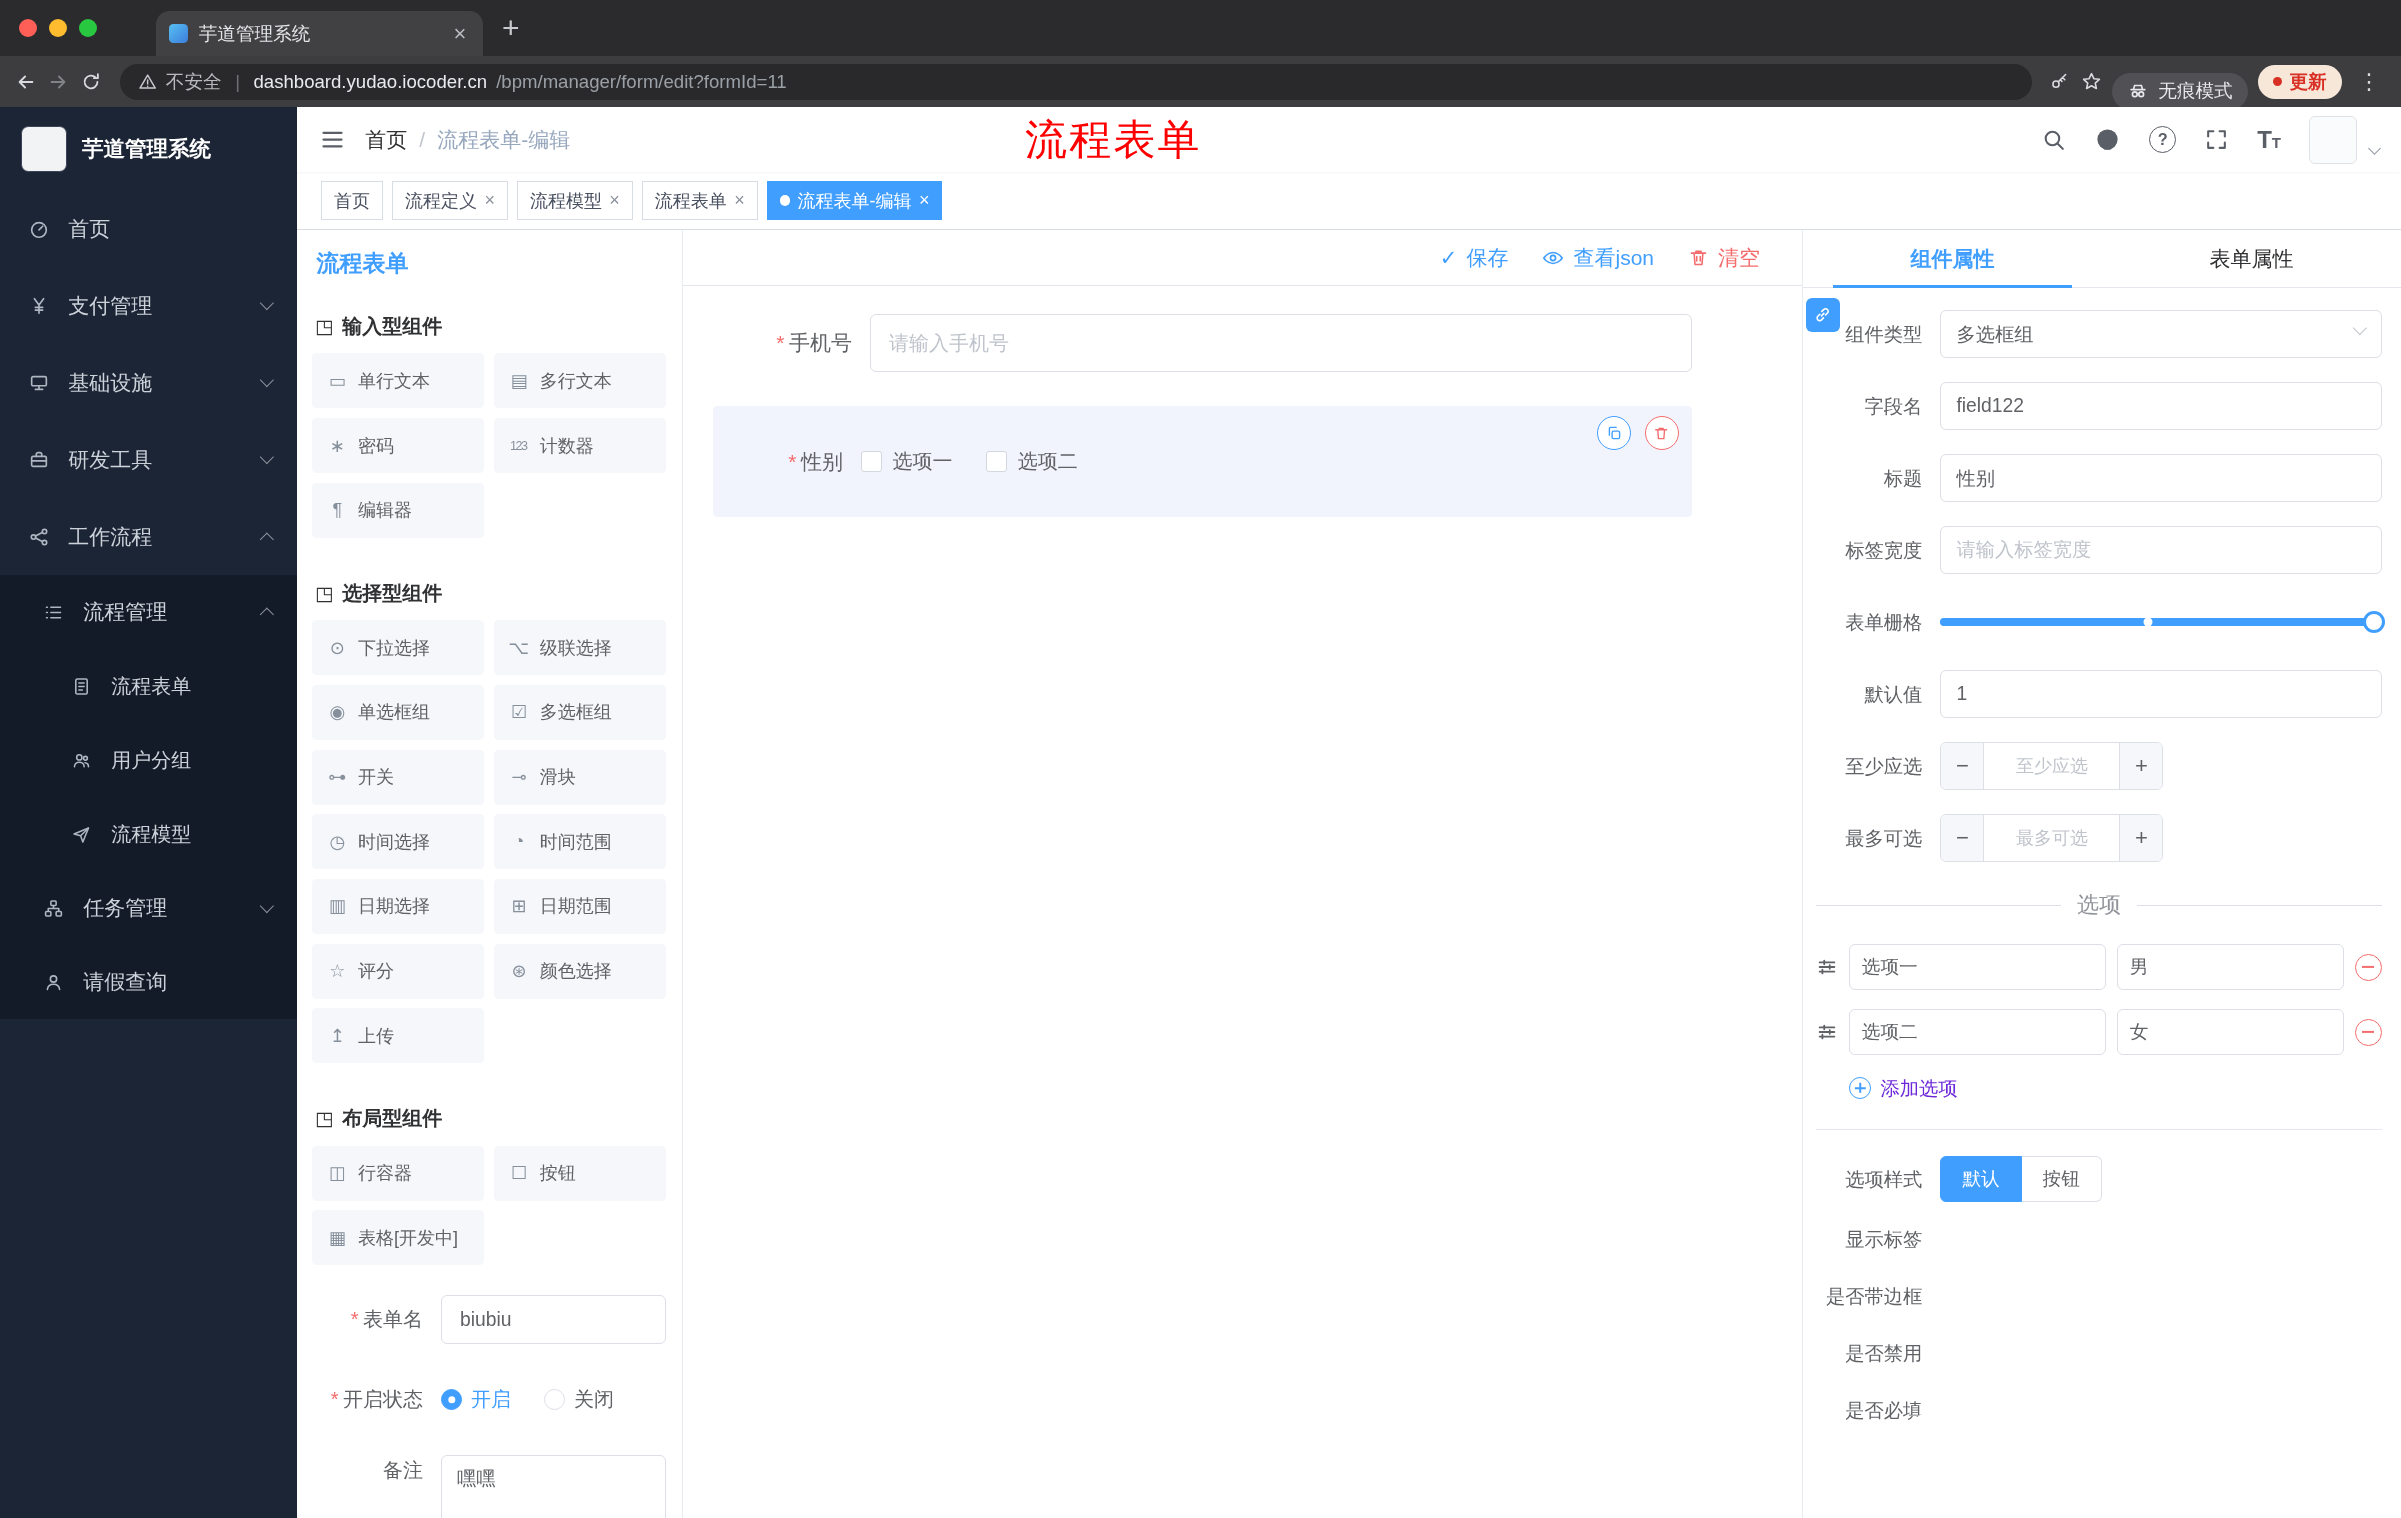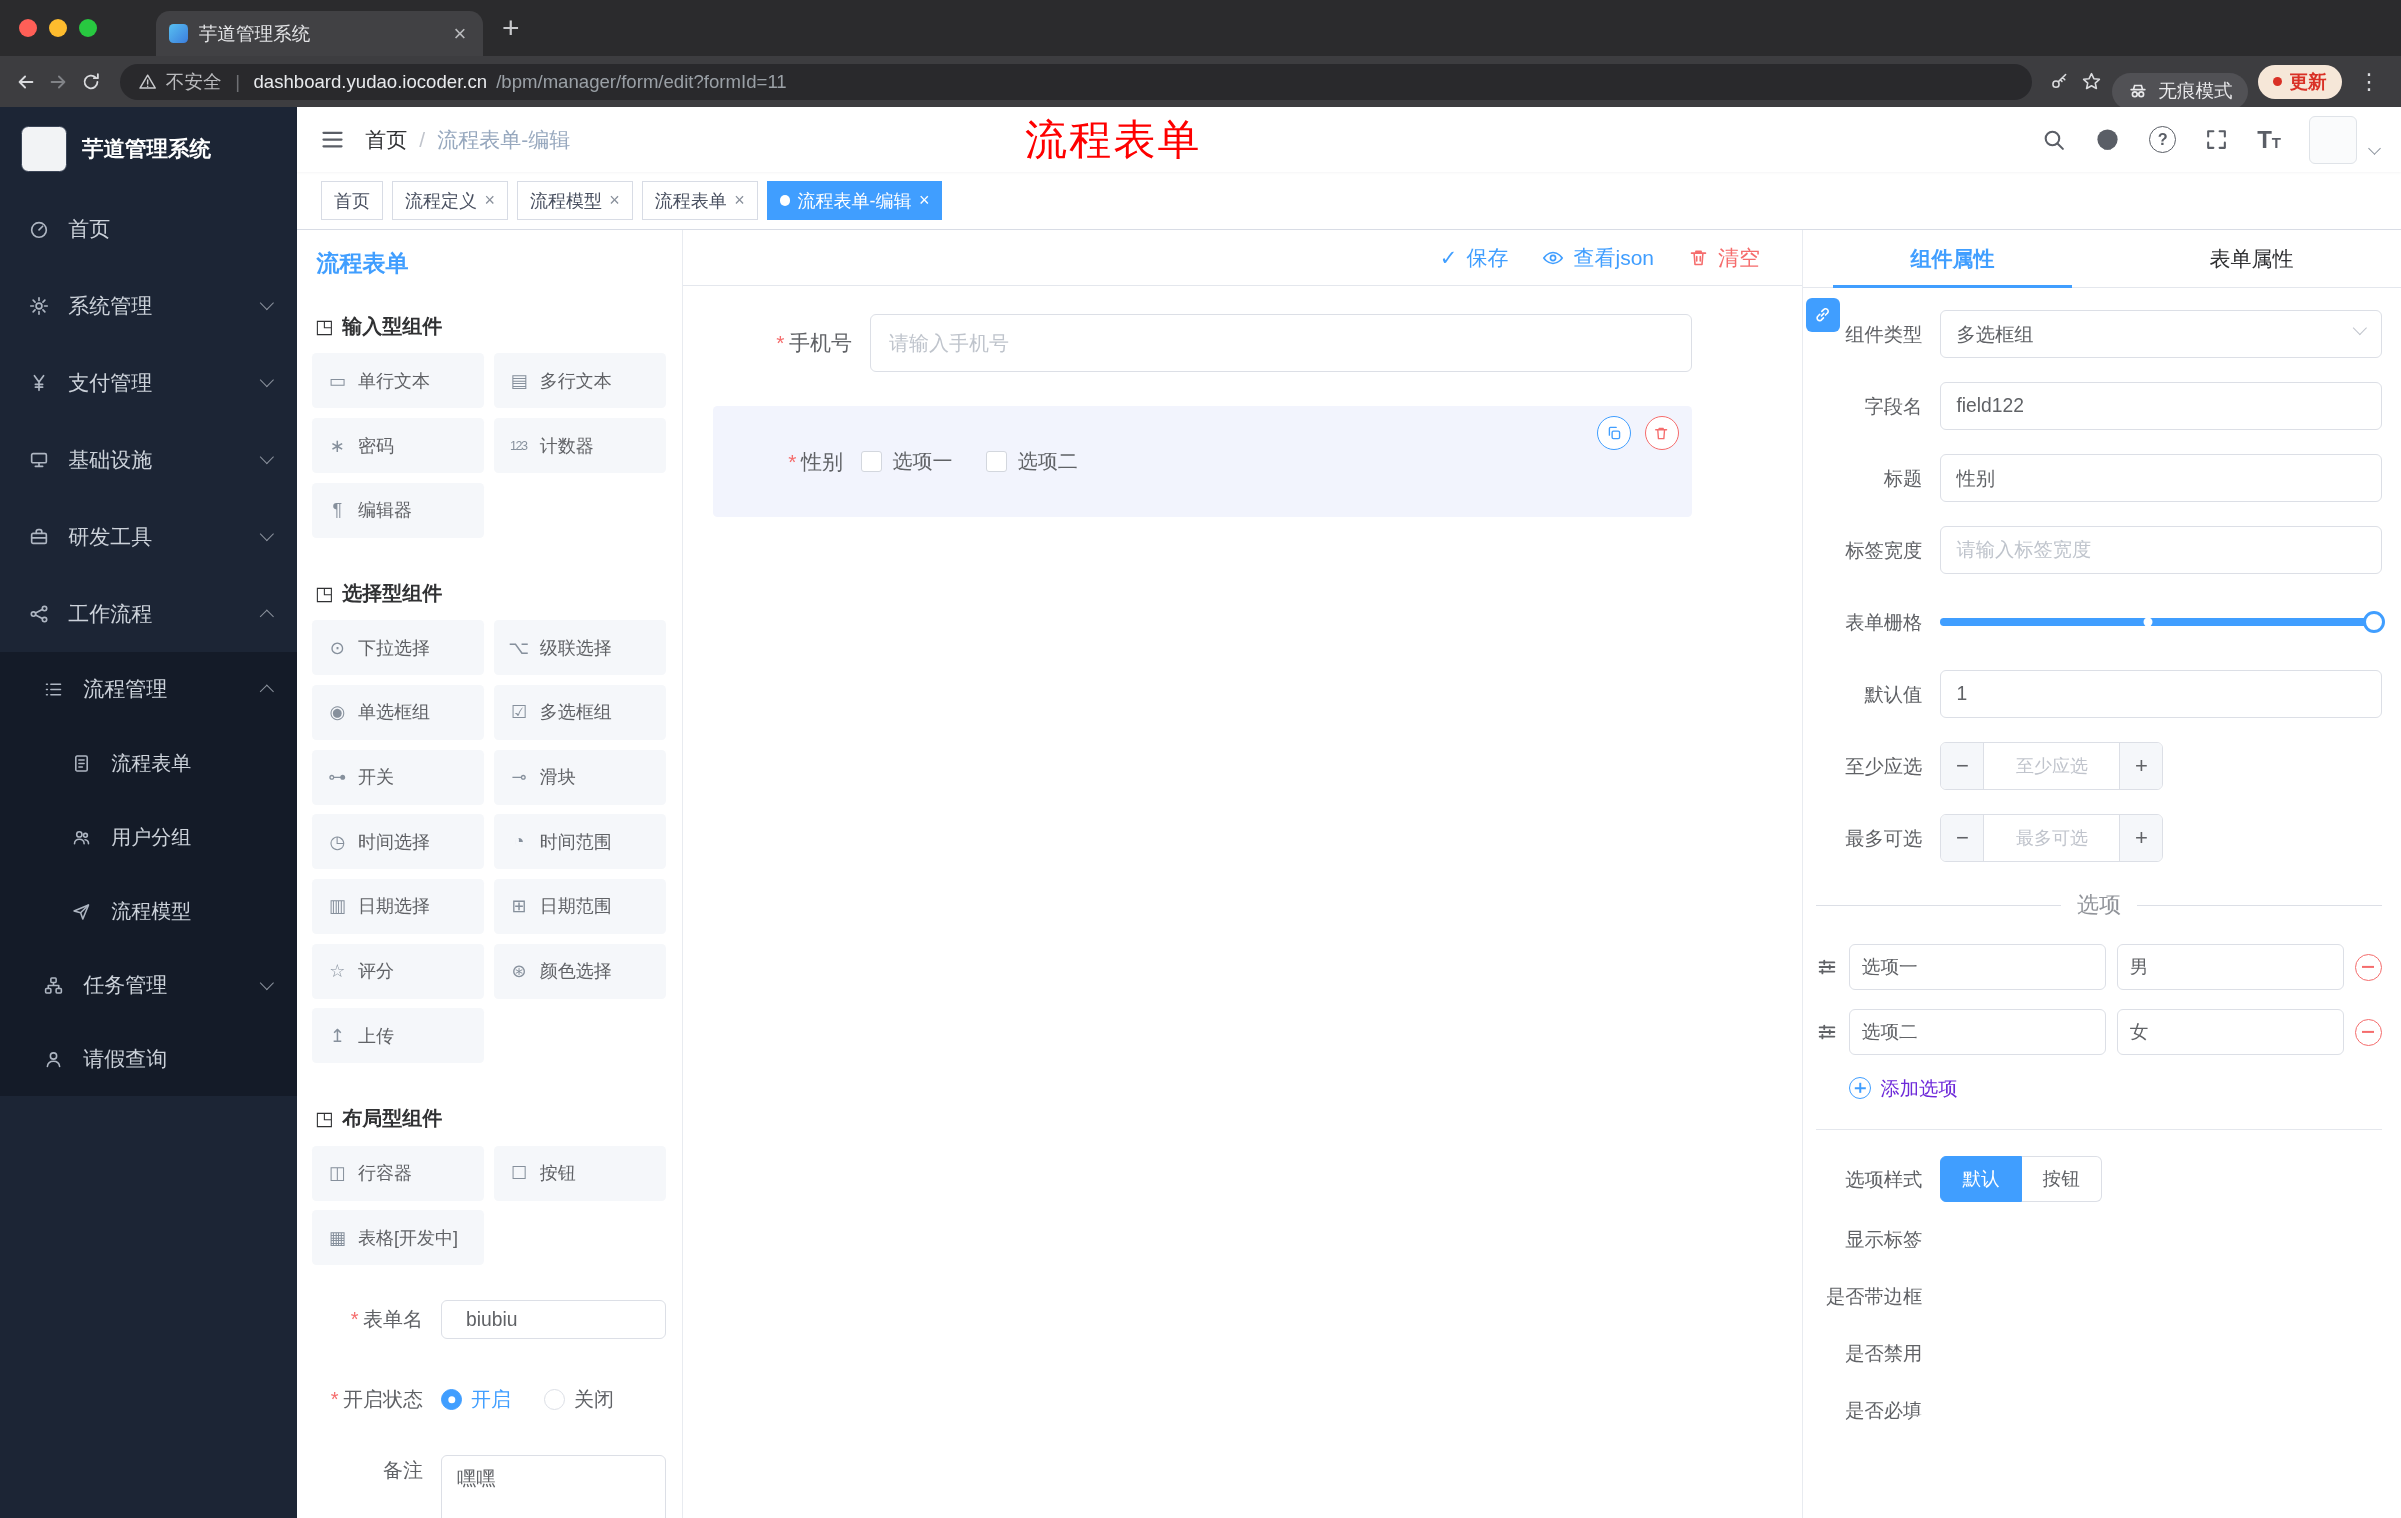--- a/index.html
+++ b/index.html
@@ -81,21 +81,21 @@
   .p-sec-h .ic { color:#303133; font-size:19.3px; }
   .p-grid { display:grid; grid-template-columns:1fr 1fr; gap:9.7px; margin-bottom:42px; }
   .p-item { height:55px; background:#f5f7fa; border-radius:4.5px; display:flex; align-items:center; gap:9px; padding:0 12px; font-size:18px; color:#606266; cursor:move; }
   .p-item .ic { color:#86909c; font-size:18px; width:25px; text-align:center; flex:none; letter-spacing:-1.5px; }
 
   .p-form { margin-top:0; }
   .pf-row { display:flex; align-items:center; margin-bottom:31px; }
   .pf-row.top { align-items:flex-start; }
   .pf-label { width:111px; flex:none; text-align:right; color:#606266; font-size:20px; margin-right:18px; line-height:49px; }
   .req::before { content:"*"; color:#f56c6c; margin-right:4.5px; }
-  .txt-input { height:39px; border:0.7px solid #dcdfe6; border-radius:6px; padding:0 24px; font-size:19.3px; color:#606266; width:100%; background:#fff; outline:none; font-family:inherit; }
+  .txt-input { height:49px; border:0.7px solid #dcdfe6; border-radius:6px; padding:0 18px; font-size:19.3px; color:#606266; width:100%; background:#fff; outline:none; font-family:inherit; }
   .txt-input::placeholder { color:#bfc4cc; }
   .pf-ctl { flex:1; }
   .radio-group { display:flex; align-items:center; gap:33px; height:49px; }
   .radio { display:flex; align-items:center; gap:9px; font-size:20px; color:#606266; }
   .radio .dot { width:21px; height:21px; border-radius:50%; border:1.5px solid #dcdfe6; background:#fff; flex:none; }
   .radio.sel { color:#409eff; }
   .radio.sel .dot { border-color:#409eff; background:#409eff; position:relative; }
   .radio.sel .dot::after { content:""; position:absolute; left:50%; top:50%; width:7.4px; height:7.4px; border-radius:50%; background:#fff; transform:translate(-50%,-50%); }
   textarea.txt-input { height:79px; padding:9px 15px; resize:none; }
 
@@ -258,30 +258,20 @@
             <svg width="22" height="22" viewBox="0 0 24 24" fill="none" stroke="currentColor" stroke-width="1.8" stroke-linecap="round">
               <circle cx="12" cy="13" r="8"></circle>
               <path d="m12 13 4-4"></path>
             </svg>
           </span>
         <span class="s-txt">首页</span>
       </div>
       <div class="s-item">
         <span class="s-ic">
             <svg width="22" height="22" viewBox="0 0 24 24" fill="none" stroke="currentColor" stroke-width="1.8" stroke-linecap="round">
-              <circle cx="12" cy="12" r="3.2"></circle>
-              <path d="M12 3v3M12 18v3M3 12h3M18 12h3M5.6 5.6l2.1 2.1M16.3 16.3l2.1 2.1M18.4 5.6l-2.1 2.1M7.7 16.3l-2.1 2.1"></path>
-            </svg>
-          </span>
-        <span class="s-txt">系统管理</span>
-        <span class="chev"></span>
-      </div>
-      <div class="s-item">
-        <span class="s-ic">
-            <svg width="22" height="22" viewBox="0 0 24 24" fill="none" stroke="currentColor" stroke-width="1.8" stroke-linecap="round">
               <path d="m7 4 5 7 5-7M12 11v9M8 13.5h8M8 16.5h8"></path>
             </svg>
           </span>
         <span class="s-txt">支付管理</span>
         <span class="chev"></span>
       </div>
       <div class="s-item">
         <span class="s-ic">
             <svg width="22" height="22" viewBox="0 0 24 24" fill="none" stroke="currentColor" stroke-width="1.8" stroke-linecap="round">
               <rect x="4" y="5" width="16" height="10" rx="1.5"></rect>

